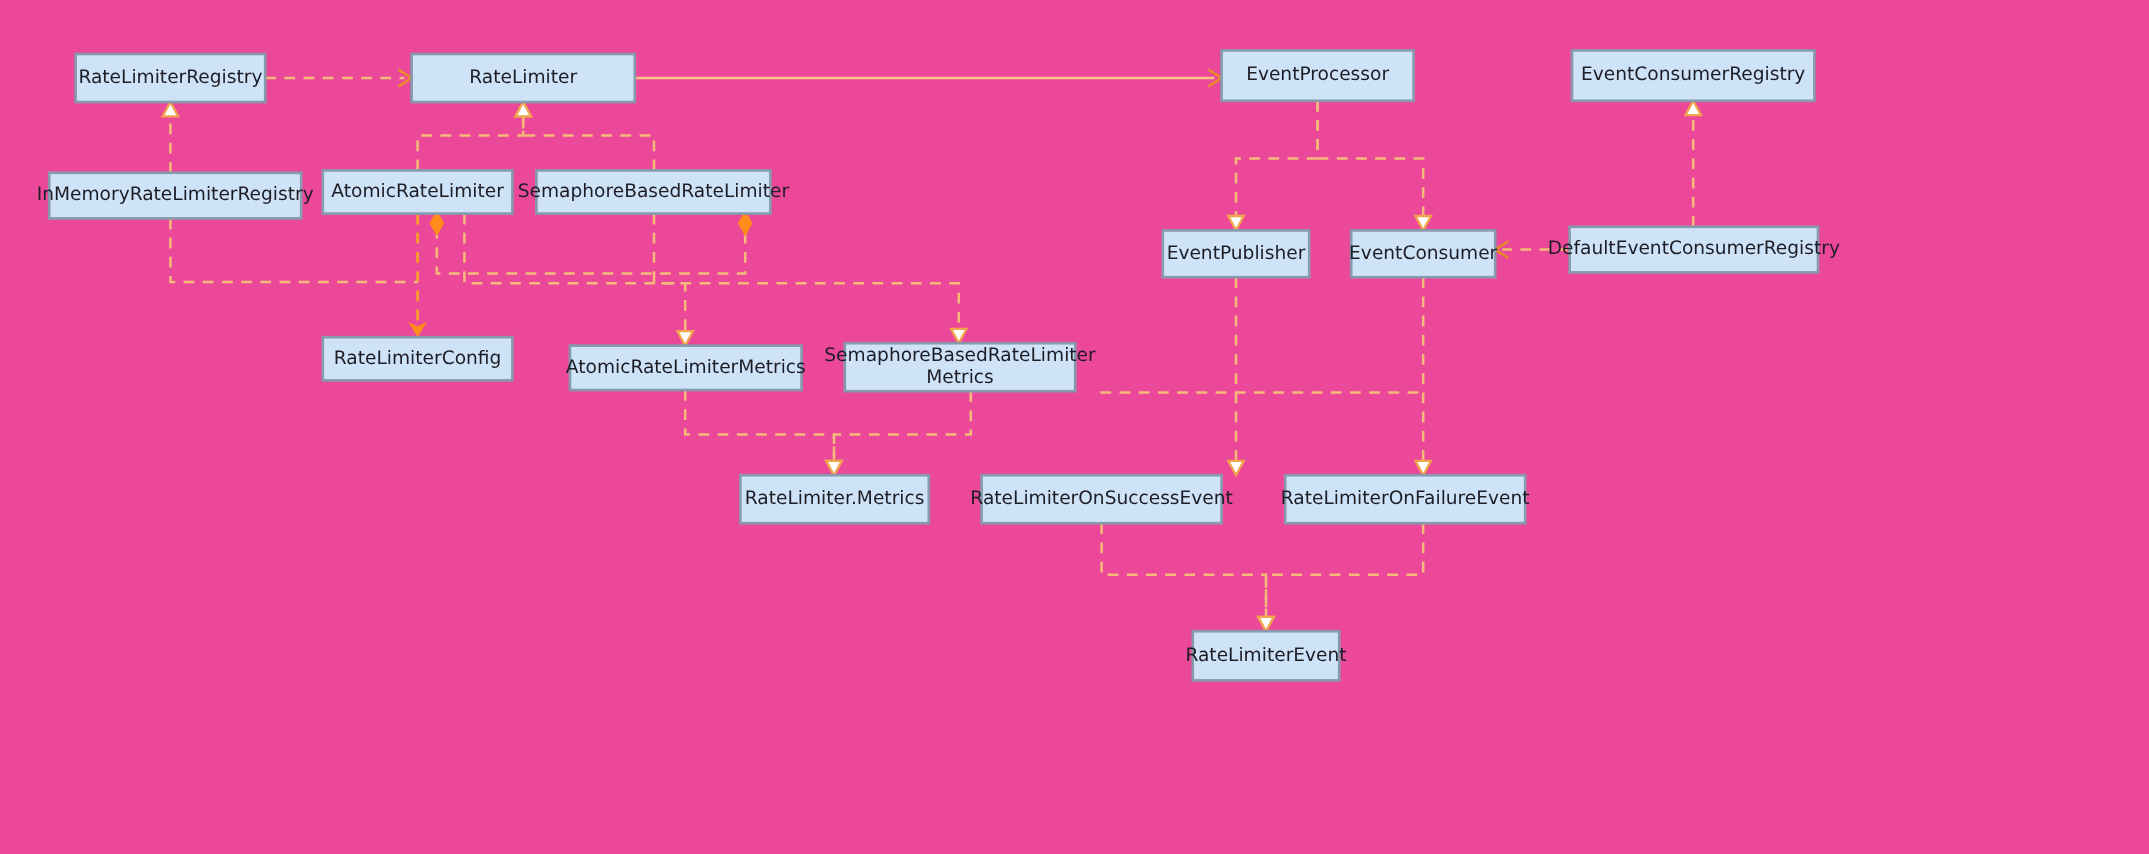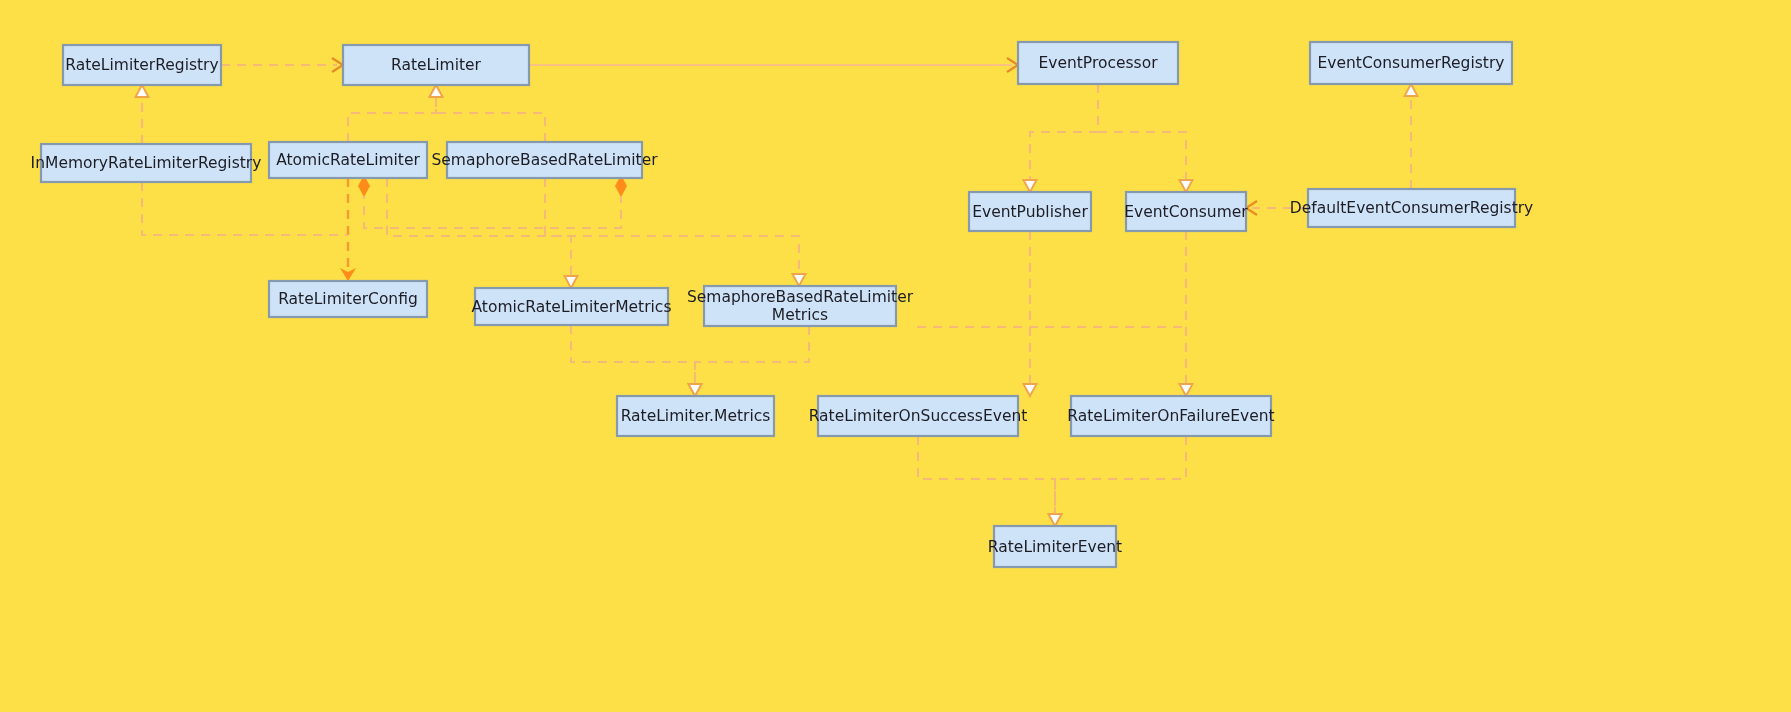--- a/index.html
+++ b/index.html
@@ -10,21 +10,21 @@
   body {
     width: 1791px;
     height: 712px;
     font-family: "DejaVu Sans", sans-serif;
     overflow: hidden;
   }
   #diagram-root {
     position: relative;
     width: 1791px;
     height: 712px;
-    background: #fde047;
+    background: #ec4899;
   }
   svg#uml-canvas {
     position: absolute;
     top: 0;
     left: 0;
     width: 1791px;
     height: 712px;
     display: block;
   }
   .node-box {

